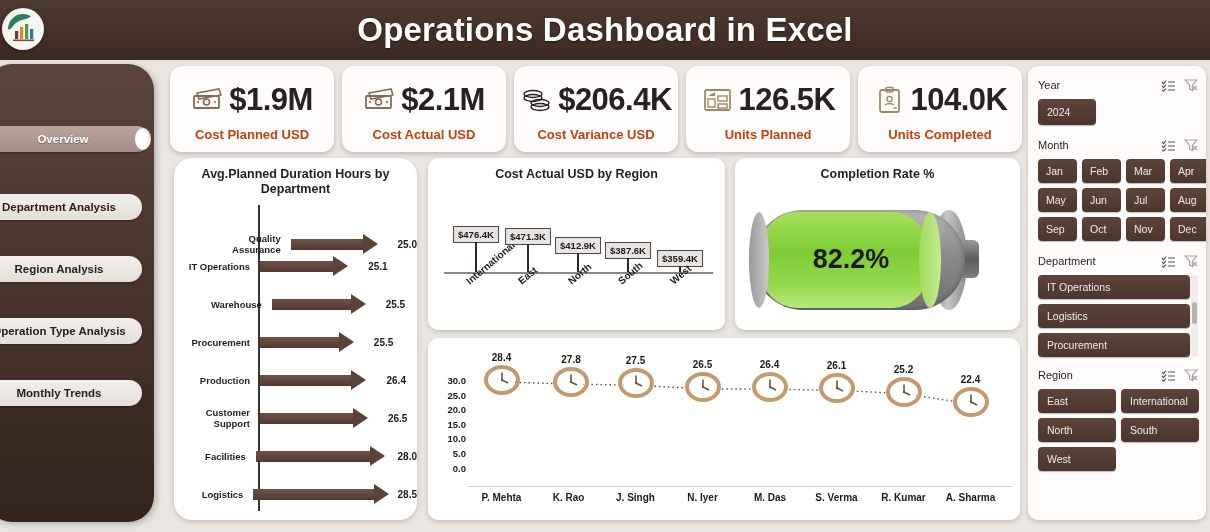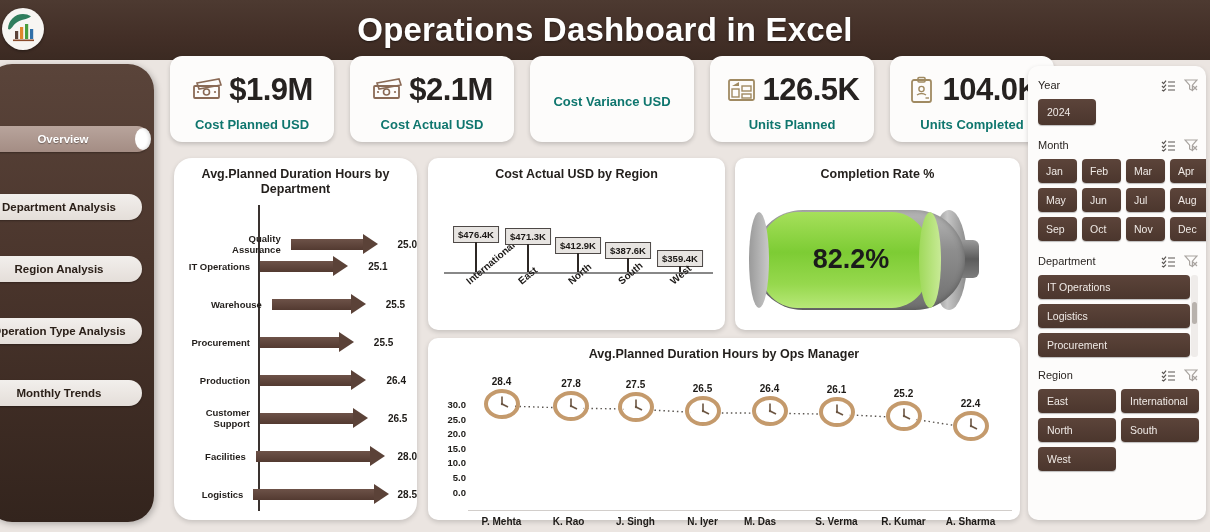--- a/index.html
+++ b/index.html
@@ -53,29 +53,29 @@
     width: 174px;
   }
   .nav-item.active::after {
     content: ""; position: absolute; right: -1px; top: 2px;
     width: 16px; height: 22px; border-radius: 50%;
     background: #ffffff;
     box-shadow: inset -2px 0 3px rgba(0,0,0,.12);
   }
 
   
-  .kpi-row { position: absolute; left: 170px; top: 56px; display: flex; gap: 16px; }
+  .kpi-row { position: absolute; left: 170px; top: 66px; display: flex; gap: 8px; }
   .kpi-card {
     width: 164px; height: 86px; background: #fdfcfb; border-radius: 12px;
     box-shadow: 0 2px 4px rgba(0,0,0,.18);
     display: flex; flex-direction: column; align-items: center; justify-content: center;
   }
   .kpi-top { display: flex; align-items: center; justify-content: center; gap: 4px; height: 46px; }
   .kpi-value { font-size: 31px; font-weight: bold; color: #262220; letter-spacing: -.5px; }
-  .kpi-label { font-size: 13px; font-weight: bold; color: #0f766e; margin-top: 4px; }
+  .kpi-label { font-size: 13px; font-weight: bold; color: #c2410c; margin-top: 4px; }
   .kpi-icon { width: 34px; height: 30px; flex: none; }
 
   
   .panel {
     position: absolute; background: #ffffff; border-radius: 10px;
     box-shadow: 0 2px 5px rgba(0,0,0,.16);
   }
   .panel-title {
     text-align: center; font-size: 12.5px; font-weight: bold; color: #231f1c;
     padding-top: 9px; line-height: 15px;
@@ -279,20 +279,29 @@
           <circle cx="15.5" cy="16" r="3" fill="none" stroke="#8a6a56" stroke-width="1.6"></circle>
           <circle cx="7" cy="16" r="1.1" fill="#8a6a56"></circle>
           <circle cx="24" cy="16" r="1.1" fill="#8a6a56"></circle>
         </svg>
         <span class="kpi-value">$2.1M</span>
       </div>
       <div class="kpi-label">Cost Actual USD</div>
     </div>
 
     <div class="kpi-card">
+      <div class="kpi-top">
+        <svg class="kpi-icon" viewBox="0 0 34 28">
+          <ellipse cx="13" cy="8" rx="9" ry="3.4" fill="none" stroke="#2b2522" stroke-width="1.5"></ellipse>
+          <ellipse cx="13" cy="12" rx="9" ry="3.4" fill="none" stroke="#2b2522" stroke-width="1.5"></ellipse>
+          <ellipse cx="20" cy="17" rx="9" ry="3.4" fill="none" stroke="#2b2522" stroke-width="1.5"></ellipse>
+          <ellipse cx="20" cy="21" rx="9" ry="3.4" fill="none" stroke="#2b2522" stroke-width="1.5"></ellipse>
+        </svg>
+        <span class="kpi-value">$206.4K</span>
+      </div>
       <div class="kpi-label">Cost Variance USD</div>
     </div>
 
     <div class="kpi-card">
       <div class="kpi-top">
         <svg class="kpi-icon" viewBox="0 0 34 28">
           <rect x="4" y="4" width="25" height="20" rx="1.5" fill="none" stroke="#a08a62" stroke-width="1.8"></rect>
           <rect x="7" y="13" width="7" height="8" fill="none" stroke="#a08a62" stroke-width="1.4"></rect>
           <rect x="17" y="10" width="9" height="5" fill="none" stroke="#a08a62" stroke-width="1.4"></rect>
           <rect x="17" y="18" width="9" height="4" fill="none" stroke="#a08a62" stroke-width="1.4"></rect>
@@ -418,21 +427,20 @@
       <div class="battery-cap"></div>
       <div class="battery-nub"></div>
       <div class="battery-body"></div>
       <div class="battery-fill" id="battery-fill" style="width: 175.112px;"></div>
       <div class="battery-inner-cap"></div>
       <div class="gauge-value">82.2%</div>
     </div>
   </div>
 
   <div class="panel" id="mgr-panel">
-    <div class="panel-title">Avg.Planned Duration Hours by Ops Manager</div>
     <div class="mgr-chart">
       <div class="mgr-yaxis" id="mgr-yaxis">
           <div class="mgr-tick">30.0</div>
           <div class="mgr-tick">25.0</div>
           <div class="mgr-tick">20.0</div>
           <div class="mgr-tick">15.0</div>
           <div class="mgr-tick">10.0</div>
           <div class="mgr-tick">5.0</div>
           <div class="mgr-tick">0.0</div>
         </div>
@@ -473,21 +481,21 @@
               <circle cx="19" cy="15" r="1.2" fill="#6b5542"></circle>
             </svg></div>
           <div class="mgr-cat" style="left: 234.5px;">N. Iyer</div>
           <div class="mgr-pt" style="left: 301.5px; top: 9.2px;"><div class="mgr-val">26.4</div><svg width="38" height="30" viewBox="0 0 38 30">
               <ellipse cx="19" cy="15" rx="16" ry="13" fill="none" stroke="#c49a6c" stroke-width="4"></ellipse>
               <ellipse cx="19" cy="15" rx="13" ry="10" fill="#ffffff"></ellipse>
               <path d="M19 15 V7.5" stroke="#6b5542" stroke-width="1.6"></path>
               <path d="M19 15 L25 18" stroke="#6b5542" stroke-width="1.6"></path>
               <circle cx="19" cy="15" r="1.2" fill="#6b5542"></circle>
             </svg></div>
-          <div class="mgr-cat" style="left: 292px;">M. Das</div>
+          <div class="mgr-cat" style="left: 302px;">M. Das</div>
           <div class="mgr-pt" style="left: 368.5px; top: 10.3px;"><div class="mgr-val">26.1</div><svg width="38" height="30" viewBox="0 0 38 30">
               <ellipse cx="19" cy="15" rx="16" ry="13" fill="none" stroke="#c49a6c" stroke-width="4"></ellipse>
               <ellipse cx="19" cy="15" rx="13" ry="10" fill="#ffffff"></ellipse>
               <path d="M19 15 V7.5" stroke="#6b5542" stroke-width="1.6"></path>
               <path d="M19 15 L25 18" stroke="#6b5542" stroke-width="1.6"></path>
               <circle cx="19" cy="15" r="1.2" fill="#6b5542"></circle>
             </svg></div>
           <div class="mgr-cat" style="left: 368.5px;">S. Verma</div>
           <div class="mgr-pt" style="left: 435.5px; top: 13.6px;"><div class="mgr-val">25.2</div><svg width="38" height="30" viewBox="0 0 38 30">
               <ellipse cx="19" cy="15" rx="16" ry="13" fill="none" stroke="#c49a6c" stroke-width="4"></ellipse>

